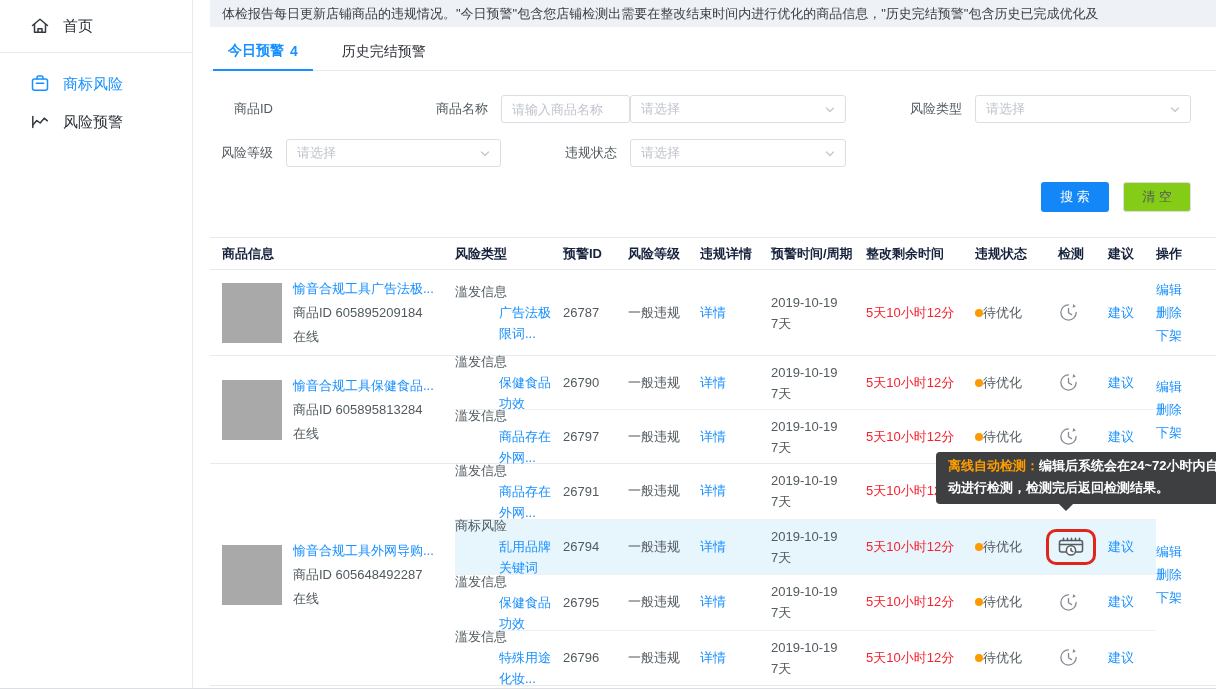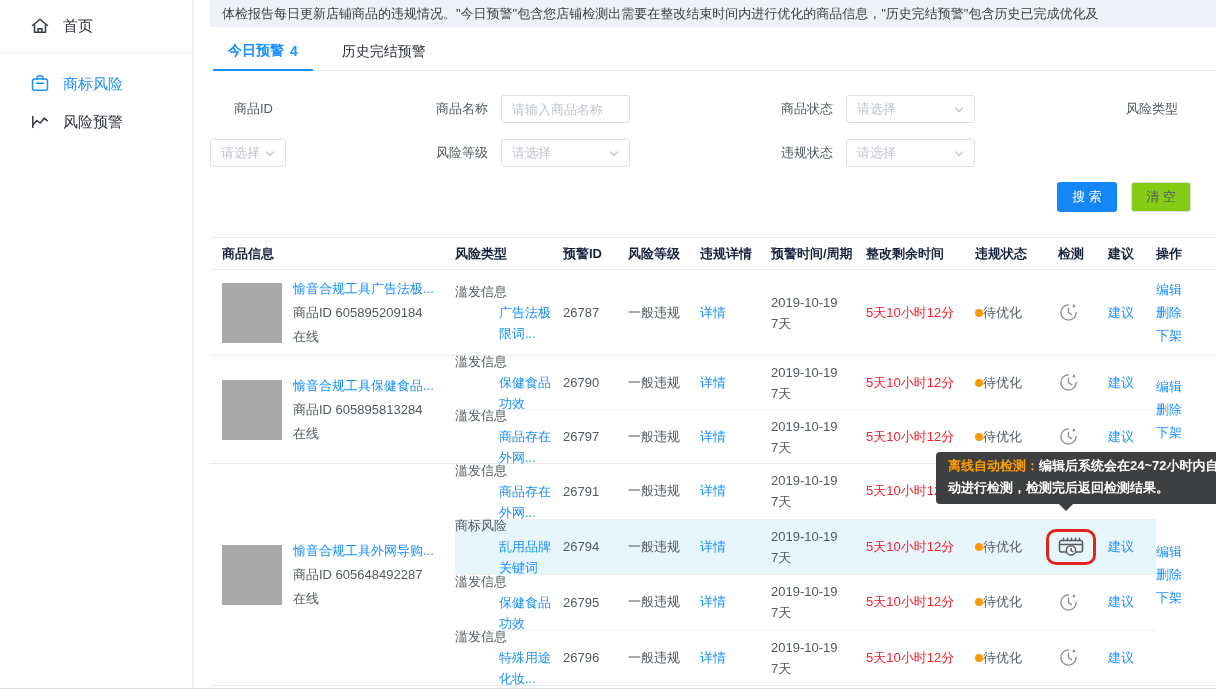--- a/index.html
+++ b/index.html
@@ -26,21 +26,21 @@
 
   .filters{margin-left:17px;margin-top:24px;display:grid;grid-template-columns:76px 215px 129px 216px 129px 216px;row-gap:16px;}
   .f-label{display:flex;align-items:center;justify-content:flex-end;padding-right:13px;color:#515a5e;box-sizing:border-box;}
   .f-ctrl{position:relative;height:28px;border:1px solid #dcdee2;border-radius:3px;box-sizing:border-box;display:flex;align-items:center;background:#fff;cursor:pointer;}
   .f-ctrl input{border:none;outline:none;width:100%;height:100%;padding:0 10px;font:inherit;font-size:13px;color:#515a5e;background:transparent;box-sizing:border-box;}
   .f-ctrl input::placeholder{color:#bfc4cc;}
   .f-ctrl .ph{padding-left:10px;color:#bfc4cc;}
   .f-ctrl .chev{position:absolute;right:9px;top:8px;display:flex;}
 
   .btn-row{margin-top:15px;display:flex;justify-content:flex-end;gap:14px;padding-right:25px;}
-  .btn{height:30px;width:60px;border-radius:3px;font-size:13px;font-family:inherit;cursor:pointer;}
+  .btn{height:30px;width:68px;border-radius:3px;font-size:13px;font-family:inherit;cursor:pointer;}
   .btn-primary{background:#1487f8;color:#fff;border:none;}
   .btn-plain{background:#84cc16;color:#515a5e;border:1px solid #dcdee2;}
 
   
   .table{margin-left:17px;margin-top:25px;border-top:1px solid #e8eaec;border-bottom:1px solid #e8eaec;}
   .thead{display:flex;align-items:center;height:31px;border-bottom:1px solid #e8eaec;font-weight:700;color:#17233d;}
   .h-product{width:245px;padding-left:12px;box-sizing:border-box;flex:none;}
   .c-risk{width:108px;}.c-id{width:65px;}.c-level{width:72px;}.c-detail{width:71px;}
   .c-date{width:95px;}.c-remain{width:109px;}.c-status{width:83px;}.c-detect{width:50px;}.c-advice{width:48px;}
   .h-ops,.g-ops{width:60px;}
@@ -133,21 +133,20 @@
           <span>历史完结预警</span>
         </div>
       </div>
 
     <div class="filters" id="filter-grid">
         <div class="f-label">商品ID</div>
         <div class="f-label">商品名称</div>
         <div class="f-ctrl">
           <input placeholder="请输入商品名称" style="">
         </div>
-        <div class="f-label">商品状态</div>
         <div class="f-ctrl">
           <span class="ph">请选择</span>
           <span class="chev">
             <svg width="12" height="12" viewBox="0 0 12 12" fill="none" stroke="#c3c8cf" stroke-width="1.3" stroke-linecap="round" stroke-linejoin="round">
               <path d="M2.5 4 L6 7.5 L9.5 4"></path>
             </svg>
           </span>
         </div>
         <div class="f-label">风险类型</div>
         <div class="f-ctrl">

